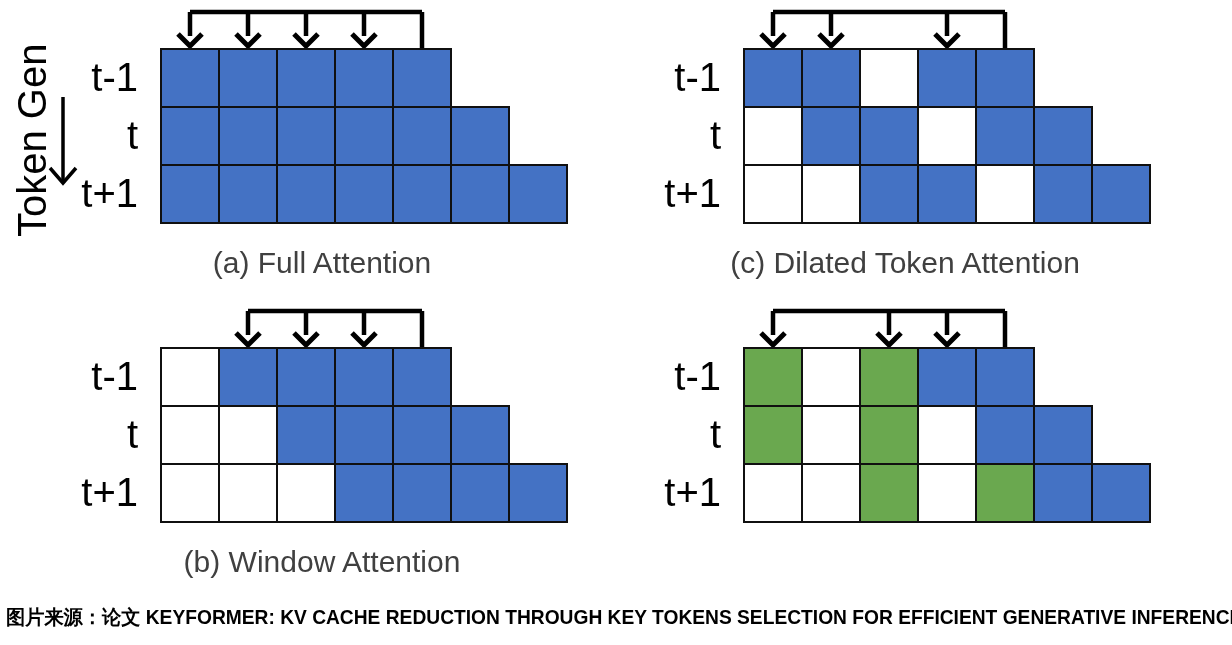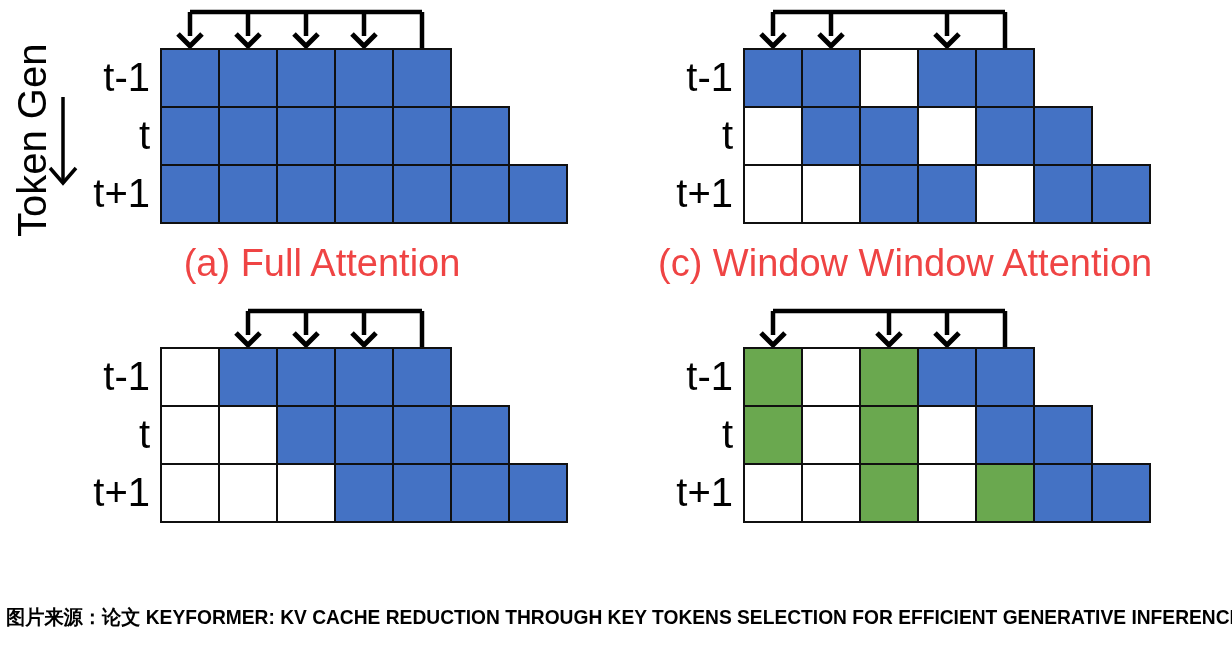--- a/index.html
+++ b/index.html
@@ -28,25 +28,25 @@
   .bracket polyline{stroke:#000;stroke-width:5;fill:none;}
 
   .grid{position:absolute;left:85px;top:46px;width:408px;height:176px;}
   .cell{
     position:absolute;width:60px;height:60px;box-sizing:border-box;
     border:2px solid #101010;
   }
   .rowlabel{
     position:absolute;left:0;width:77px;height:60px;
     text-align:right;padding-right:14px;box-sizing:border-box;
-    font-size:40px;line-height:58px;white-space:nowrap;margin-left:12px;
+    font-size:40px;line-height:58px;white-space:nowrap;
   }
   .caption{
     position:absolute;left:0;top:238px;width:494px;text-align:center;
-    font-size:38px;line-height:46px;white-space:nowrap;color:#ef4444;
+    font-size:30px;line-height:46px;white-space:nowrap;color:#404040;
   }
 
   .source-caption{
     position:absolute;left:6px;top:604px;
     font-size:20px;font-weight:bold;white-space:nowrap;
     transform:scaleX(0.96);transform-origin:left center;color:#000;
   }
 </style>
 </head>
 <body>
@@ -122,21 +122,21 @@
         <div class="cell" style="left: 232px; top: 58px; background: rgb(68, 114, 196);"></div>
         <div class="cell" style="left: 290px; top: 58px; background: rgb(68, 114, 196);"></div>
         <div class="cell" style="left: 0px; top: 116px; background: rgb(255, 255, 255);"></div>
         <div class="cell" style="left: 58px; top: 116px; background: rgb(255, 255, 255);"></div>
         <div class="cell" style="left: 116px; top: 116px; background: rgb(68, 114, 196);"></div>
         <div class="cell" style="left: 174px; top: 116px; background: rgb(68, 114, 196);"></div>
         <div class="cell" style="left: 232px; top: 116px; background: rgb(255, 255, 255);"></div>
         <div class="cell" style="left: 290px; top: 116px; background: rgb(68, 114, 196);"></div>
         <div class="cell" style="left: 348px; top: 116px; background: rgb(68, 114, 196);"></div>
       </div>
-    <div class="caption">(c) Window Window Attention</div>
+    <div class="caption">(c) Dilated Token Attention</div>
   <div class="rowlabel" style="top: 46px;">t-1</div>
       <div class="rowlabel" style="top: 104px;">t</div>
       <div class="rowlabel" style="top: 162px;">t+1</div>
     </section>
 
   <section class="panel panel-b">
     <svg class="bracket" viewBox="0 0 420 42">
         <line x1="88" y1="6" x2="262" y2="6"></line>
         <line x1="88" y1="6" x2="88" y2="30"></line>
         <polyline points="76,28 88,40 100,28"></polyline>
@@ -159,20 +159,21 @@
         <div class="cell" style="left: 232px; top: 58px; background: rgb(68, 114, 196);"></div>
         <div class="cell" style="left: 290px; top: 58px; background: rgb(68, 114, 196);"></div>
         <div class="cell" style="left: 0px; top: 116px; background: rgb(255, 255, 255);"></div>
         <div class="cell" style="left: 58px; top: 116px; background: rgb(255, 255, 255);"></div>
         <div class="cell" style="left: 116px; top: 116px; background: rgb(255, 255, 255);"></div>
         <div class="cell" style="left: 174px; top: 116px; background: rgb(68, 114, 196);"></div>
         <div class="cell" style="left: 232px; top: 116px; background: rgb(68, 114, 196);"></div>
         <div class="cell" style="left: 290px; top: 116px; background: rgb(68, 114, 196);"></div>
         <div class="cell" style="left: 348px; top: 116px; background: rgb(68, 114, 196);"></div>
       </div>
+    <div class="caption">(b) Window Attention</div>
   <div class="rowlabel" style="top: 46px;">t-1</div>
       <div class="rowlabel" style="top: 104px;">t</div>
       <div class="rowlabel" style="top: 162px;">t+1</div>
     </section>
 
   <section class="panel panel-d">
     <svg class="bracket" viewBox="0 0 420 42">
         <line x1="30" y1="6" x2="262" y2="6"></line>
         <line x1="30" y1="6" x2="30" y2="30"></line>
         <polyline points="18,28 30,40 42,28"></polyline>

